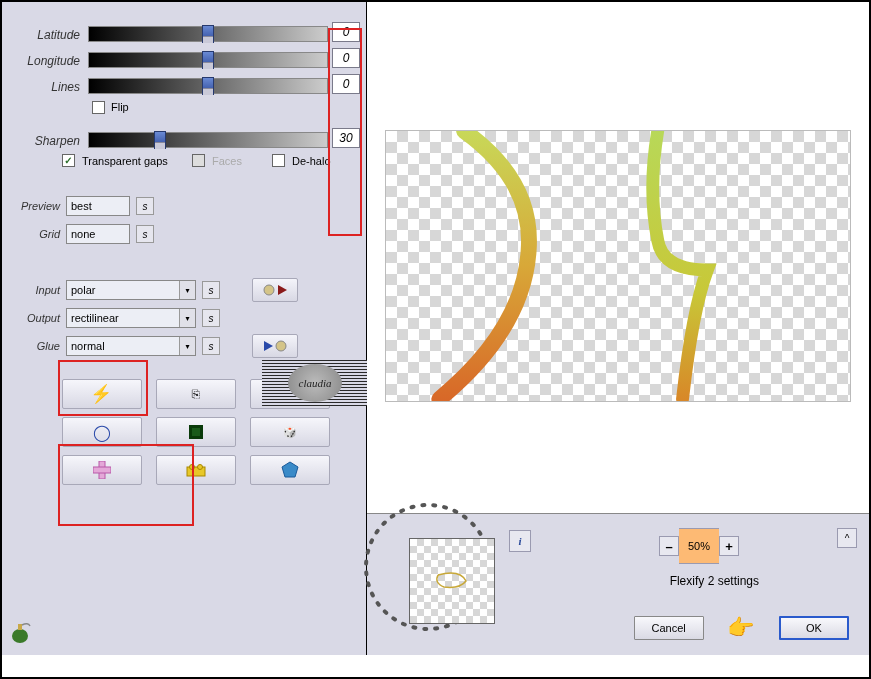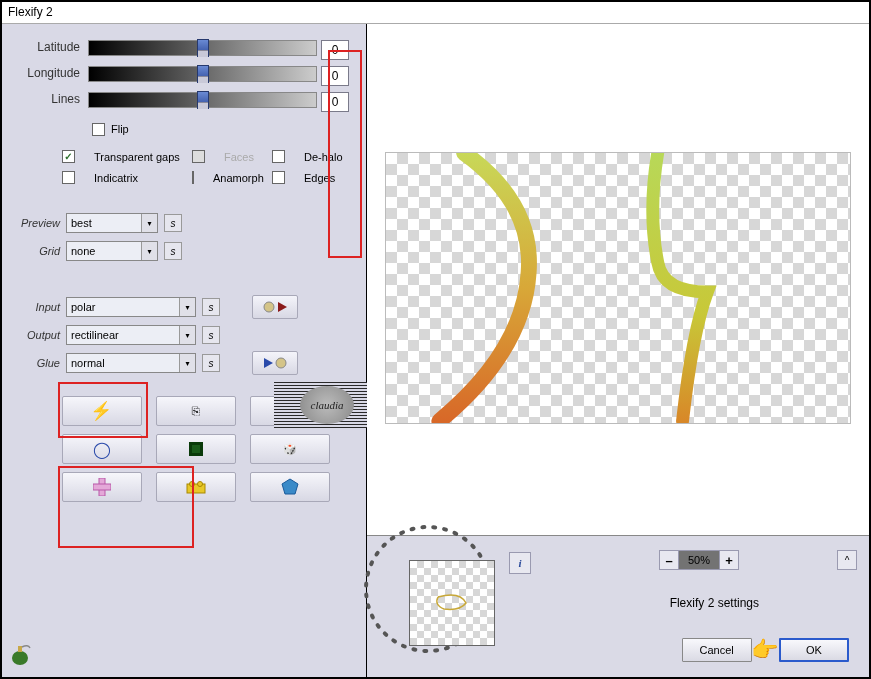--- a/index.html
+++ b/index.html
@@ -3,51 +3,51 @@
 <meta charset="utf-8">
 <style>
   * { box-sizing: border-box; margin: 0; padding: 0; font-family: Tahoma, Arial, sans-serif; font-size: 11px; }
   body { background: #fff; }
   .window { width: 871px; height: 679px; border: 2px solid #000; background: #fff; position: relative; }
   .titlebar { height: 22px; background: #fff; border-bottom: 1px solid #aaa; padding: 3px 6px; font-size: 12px; }
   .panel { display: flex; height: calc(100% - 22px); }
   .left { width: 365px; background: #d9d9e6; padding: 16px 0 0 0; position: relative; border-right: 1px solid #000; }
   .right { flex: 1; background: #fff; position: relative; }
 
-  .slider-row { display: flex; align-items: flex-start; height: 24px; margin-bottom: 2px; padding-right: 17px; }
+  .slider-row { display: flex; align-items: flex-end; height: 24px; margin-bottom: 2px; padding-right: 6px; font-style: italic; }
   .slider-label { width: 86px; text-align: right; padding-right: 8px; color: #333; font-size: 12px; }
   .slider-label.disabled { color: #999; }
   .slider-track { flex: 1; height: 16px; position: relative; border: 1px solid #888; background: linear-gradient(90deg, #000 0%, #666 50%, #ccc 100%); }
   .slider-track.disabled { background: #e6e6ee; }
   .slider-thumb { position: absolute; top: -2px; width: 12px; height: 18px; background: linear-gradient(180deg,#6a8ad4,#2e4a9a); border: 1px solid #26396e; transform: translateX(-50%); }
   .slider-thumb::after{content:'';position:absolute;top:10px;left:0;width:10px;height:6px;background:#c9c9d8;border-top:1px solid #889;}
   .slider-val { width: 28px; height: 20px; border: 1px solid #7a7a8a; background: #fff; margin-left: 4px; text-align: center; padding-top: 2px; font-size: 12px; }
   .red-box { border: 2px solid #d22; position: absolute; pointer-events: none; }
 
   .flip-row { padding-left: 90px; height: 22px; display:flex; align-items:center; gap:6px; margin:2px 0 6px 0;}
   .cb { width:13px;height:13px;border:1px solid #666;background:#fff;display:inline-flex;align-items:center;justify-content:center;font-size:10px;line-height:1; }
   .cb.checked::after{content:'✓';color:#2a6e2a;font-weight:bold;}
 
   .color-row { display:flex; align-items:center; padding:12px 0 8px 50px; gap:6px; }
   .swatch { width:18px;height:18px;border:1px solid #444;display:inline-block; }
 
   .check-row { display:flex; align-items:center; gap:10px; padding:4px 0 4px 60px; }
-  .check-item { display:flex; align-items:center; gap:19px; width:120px; }
+  .check-item { display:flex; align-items:center; gap:7px; width:120px; }
   .check-item.disabled span { color:#aaa; }
 
   .combo-row { display:flex; align-items:center; gap:6px; height:26px; padding-left:18px; margin-top:2px; }
   .combo-label { width:40px; text-align:right; font-size:11px; color:#333;font-style:italic; }
   .combo { display:flex; align-items:center; border:1px solid #888; background:#eceef5; height:20px; }
-  .combo.small { width:92px;gap:40px; }
+  .combo.small { width:64px;gap:40px; }
   .combo.big { width:130px;align-items:center; }
   .combo-text { flex:1; padding:2px 4px; }
   .combo-btn { width:16px;height:18px;background:#e0e0e8;border-left:1px solid #999;display:flex;align-items:center;justify-content:center;font-size:8px; }
   .swap-btn { width:18px;height:18px;border:1px solid #999;background:#e6e6ee;display:flex;align-items:center;justify-content:center;font-style:italic;font-size:10px; }
 
-  .logo-region { position:absolute; left:272px; top:358px; width:106px; height:46px; background:repeating-linear-gradient(0deg,#2a2a2a 0 1px,#d9d9e6 1px 3px); display:flex;align-items:center;justify-content:center; }
+  .logo-region { position:absolute; left:260px; top:358px; width:106px; height:46px; background:repeating-linear-gradient(0deg,#2a2a2a 0 1px,#d9d9e6 1px 3px); display:flex;align-items:center;justify-content:center; }
   .logo-circle { width:54px;height:38px;border-radius:50%;background:radial-gradient(circle,#bbb,#888);display:flex;align-items:center;justify-content:center;font-style:italic;font-family:'Comic Sans MS',cursive;font-size:11px;color:#222; }
 
   .media-btn { width:46px;height:24px;border:1px solid #a8a8b8;background:linear-gradient(180deg,#f4f4fa,#d8d8e4);border-radius:2px;display:flex;align-items:center;justify-content:center;gap:2px; }
   .icon-row { display:flex; gap:14px; padding:8px 0 0 60px; }
   .icon-btn { width:80px;height:30px;border:1px solid #a8a8b8;background:linear-gradient(180deg,#f6f6fb,#d8d8e4);border-radius:2px;display:flex;align-items:center;justify-content:center;font-size:16px; }
 
   .preview-area { position:absolute; left:18px; top:128px; right:18px; height:272px;
     background: #fff;
     background-image:
       linear-gradient(45deg,#d7d7d7 25%,transparent 25%,transparent 75%,#d7d7d7 75%),
@@ -59,38 +59,37 @@
   .thumb-preview { position:absolute; left:24px; top:14px; width:86px; height:86px; border:1px solid #666;
     background-image:
       linear-gradient(45deg,#d7d7d7 25%,transparent 25%,transparent 75%,#d7d7d7 75%),
       linear-gradient(45deg,#d7d7d7 25%,transparent 25%,transparent 75%,#d7d7d7 75%);
     background-size:14px 14px; background-position:0 0,7px 7px;
     background-color:#fff; }
   .dotted-ring { position:absolute; left:-26px; top:-26px; width:138px; height:138px; }
   .info-btn { position:absolute; left:142px; top:16px; width:22px;height:22px;border:1px solid #9a9ab0;background:#e8e8f0;display:flex;align-items:center;justify-content:center;font-weight:bold;color:#2a4a9a;font-family:Georgia,serif;font-style:italic; }
   .zoom-grp { position:absolute; right:130px; top:14px; display:flex;align-items:center;gap:0; }
   .zoom-btn { width:20px;height:20px;border:1px solid #9a9ab0;background:#e8e8f0;display:flex;align-items:center;justify-content:center;font-size:13px;font-weight:bold; }
-  .zoom-val { width:40px;height:20px;border:1px solid #9a9ab0;border-left:0;border-right:0;background:#737373;display:flex;align-items:center;justify-content:center; }
+  .zoom-val { width:40px;height:36px;border:1px solid #9a9ab0;border-left:0;border-right:0;background:#fdba74;display:flex;align-items:center;justify-content:center; }
   .expand-btn { position:absolute; right:12px; top:14px; width:20px;height:20px;border:1px solid #9a9ab0;background:#e8e8f0;display:flex;align-items:center;justify-content:center;font-size:10px; }
   .settings-label { position:absolute; right:110px; top:60px; font-size:12px; }
   .dlg-btn { width:70px;height:24px;border:1px solid #888;background:linear-gradient(180deg,#f8f8fc,#dadae4);border-radius:1px;display:flex;align-items:center;justify-content:center; }
   .dlg-btn.ok { border:2px solid #2a5acc; }
-  .btn-row { position:absolute; right:20px; bottom:14px; display:flex; align-items:center; }
+  .btn-row { position:absolute; right:20px; bottom:14px; display:flex; gap:24px; align-items:center; }
   .hand-icon { font-size:22px; }
 
   .grenade { position:absolute; left:6px; bottom:6px; font-size:20px; }
 
   
   .rope { position:absolute; }
 </style>
 </head>
 <body>
 
 <div class="window">
-  <div class="titlebar">Flexify 2</div>
 
   <div class="panel">
 
     <div class="left">
 
       <div class="red-box" style="left:326px; top:26px; width:34px; height:208px;"></div>
 
       <div class="slider-row">
         <div class="slider-label">Latitude</div>
         <div class="slider-track">
@@ -111,48 +110,41 @@
             <div class="slider-thumb" style="left:50%"></div>
           </div>
         <div class="slider-val">0</div>
       </div>
 
       <div class="flip-row">
         <span class="cb"></span>
         <span>Flip</span>
       </div>
 
+      <div class="slider-row">
+        <div class="slider-label">Sharpen</div>
+        <div class="slider-track">
+            <div class="slider-thumb" style="left:30%"></div>
+          </div>
+        <div class="slider-val">30</div>
+      </div>
 
 
       <div class="check-row">
         <div class="check-item">
             <span class="cb checked"></span>
             <span>Transparent gaps</span>
           </div>
         <div class="check-item disabled" style="width:70px">
             <span class="cb" style="background:#ddd"></span>
             <span>Faces</span>
           </div>
         <div class="check-item" style="width:80px">
             <span class="cb"></span>
             <span>De-halo</span>
-          </div>
-      </div>
-      <div class="check-row">
-        <div class="check-item">
-            <span class="cb"></span>
-            <span>Indicatrix</span>
-          </div>
-        <div class="check-item" style="width:70px">
-            <span class="cb"></span>
-            <span>Anamorph</span>
-          </div>
-        <div class="check-item" style="width:80px">
-            <span class="cb"></span>
-            <span>Edges</span>
           </div>
       </div>
 
       <div class="red-box" style="left:56px; top:358px; width:90px; height:56px;"></div>
       <div style="height:20px"></div>
       <div class="combo-row">
         <div class="combo-label">Preview</div>
         <div class="combo small">
             <div class="combo-text">best</div>
             <div class="combo-btn">▾</div>

